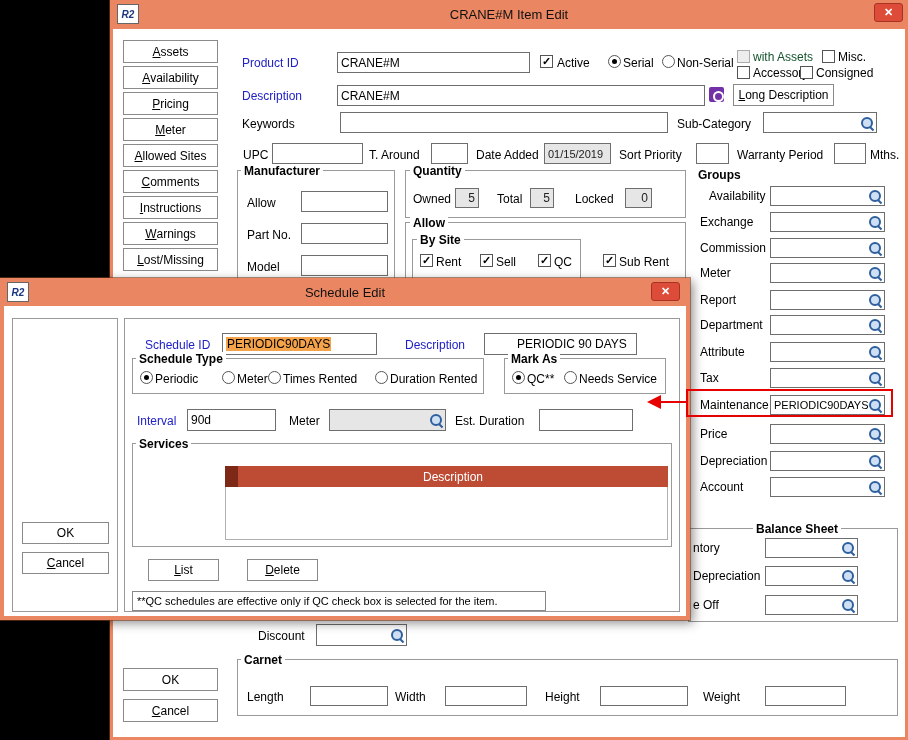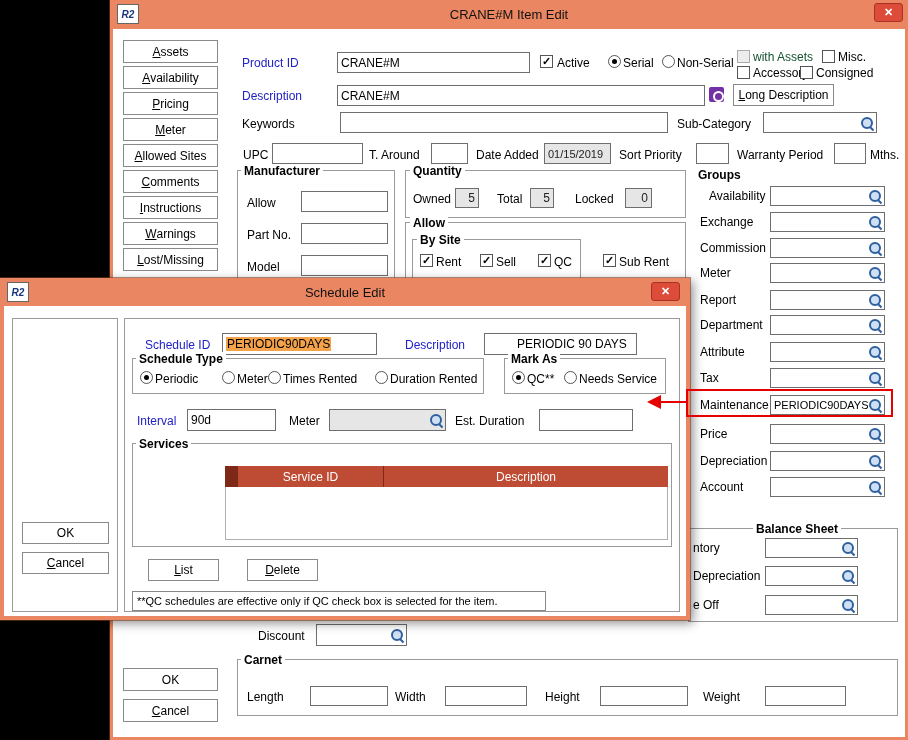--- a/index.html
+++ b/index.html
@@ -265,21 +265,20 @@
       <span class="mag-in"></span>
     </div>
   <div class="lbl" style="left:455px;top:136px;">Est. Duration</div>
   <div class="inp" style="left:539px;top:131px;width:94px;height:22px;"></div>
 
   <div class="gbox" style="left:132px;top:165px;width:540px;height:104px;"></div>
   <div class="gtitle" style="left:136px;top:159px;">Services</div>
   <div style="position:absolute;left:225px;top:188px;width:443px;">
     <div class="thead">
       <div class="strip"></div>
-      <div class="hcell" style="width:146px;">Service ID</div>
       <div class="hcell" style="flex:1;">Description</div>
     </div>
     <div style="height:53px;background:#fff;border:1px solid #b0b0b0;border-top:none;"></div>
   </div>
   <div class="btn" style="left:148px;top:281px;width:71px;height:22px;"><u>L</u>ist</div>
   <div class="btn" style="left:247px;top:281px;width:71px;height:22px;"><u>D</u>elete</div>
 
   <div style="position:absolute;left:132px;top:313px;width:414px;height:20px;border:1px solid #888;background:#fff;display:flex;align-items:center;padding:0 4px;font-size:11px;white-space:nowrap;overflow:hidden;">**QC schedules are effective only if QC check box is selected for the item.</div>
 </div>
 

